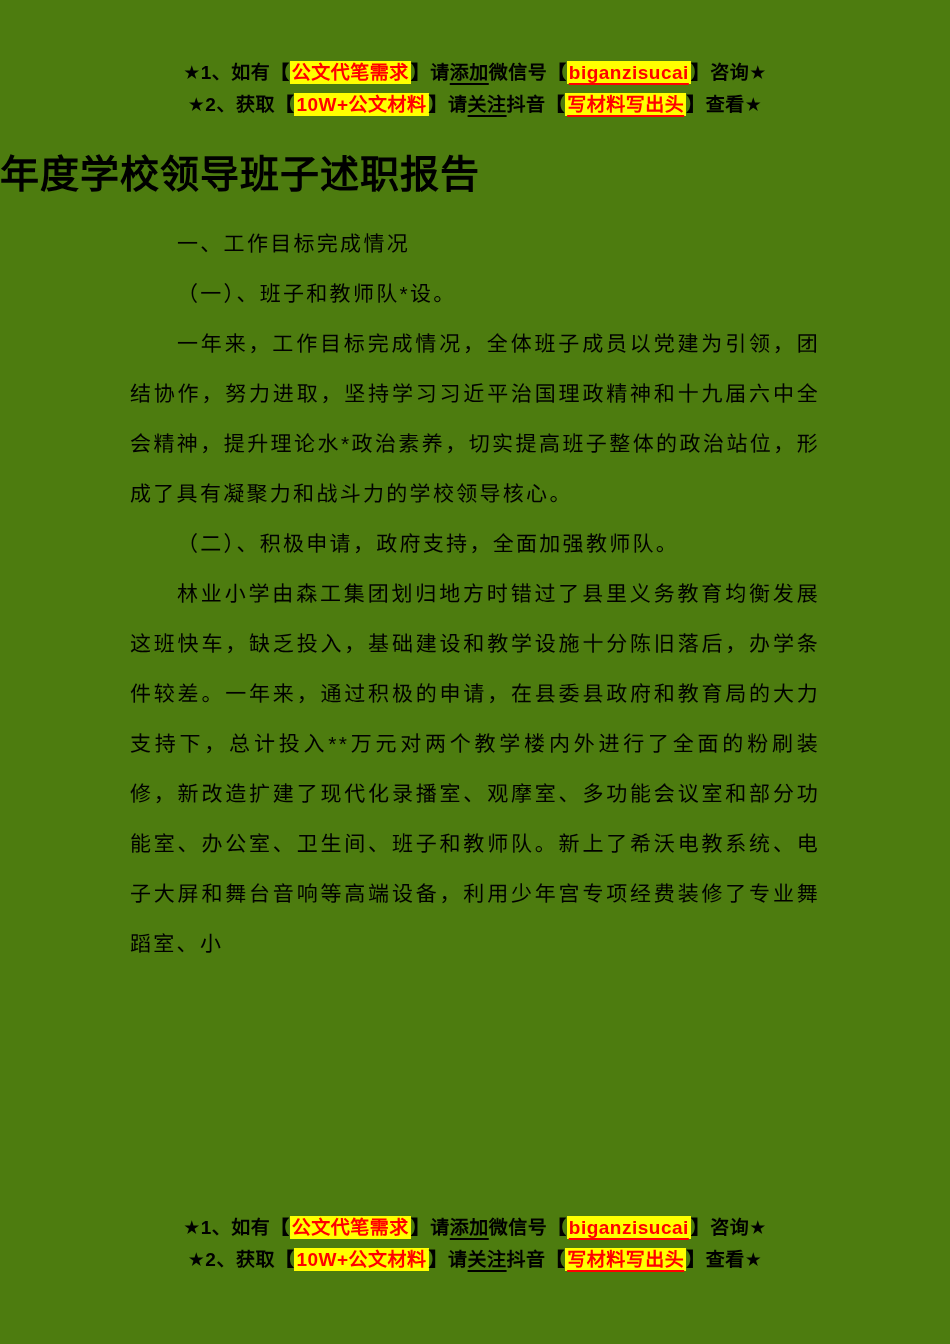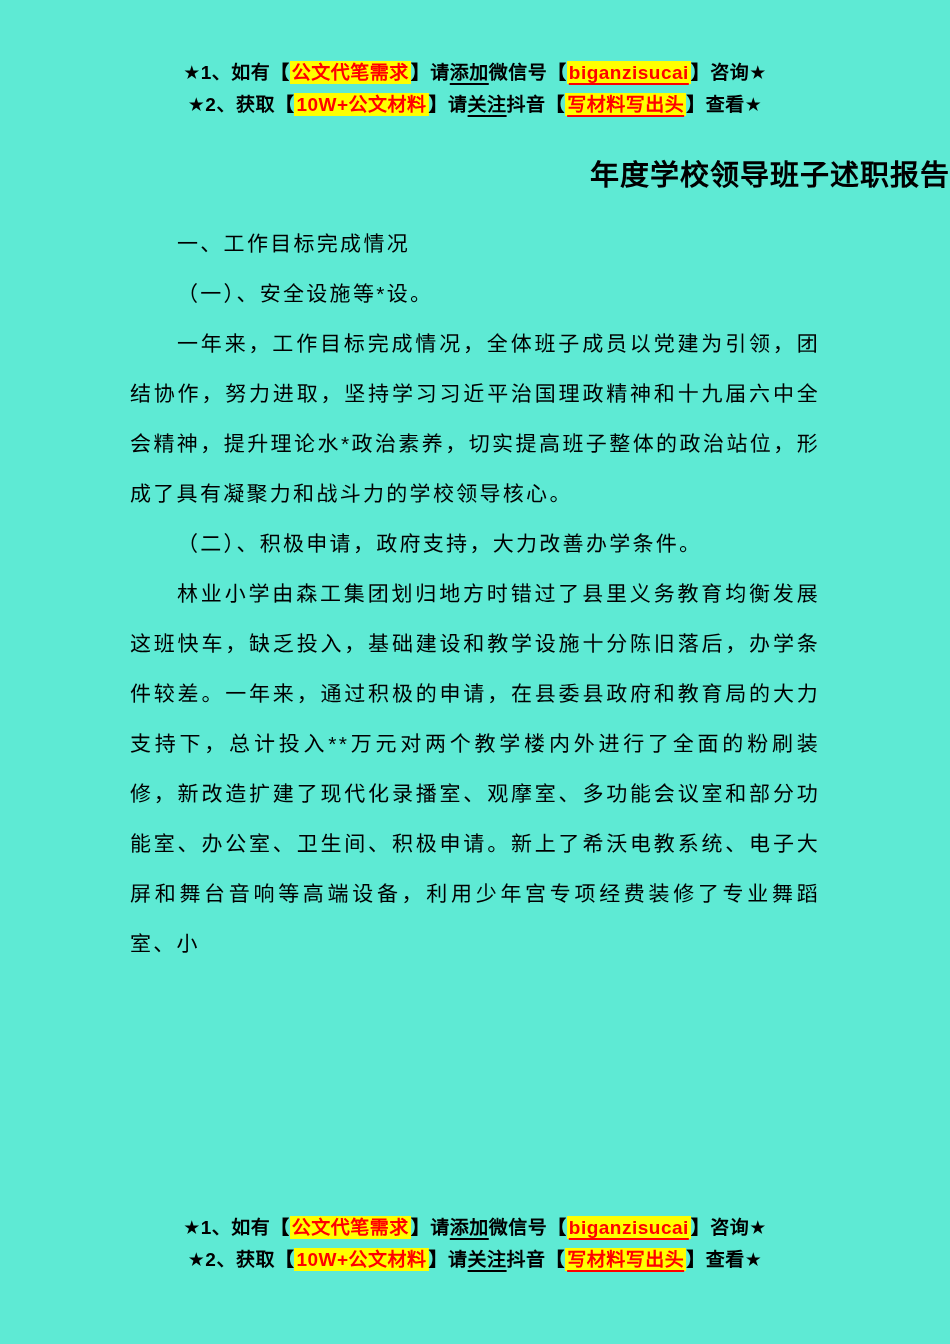--- a/index.html
+++ b/index.html
@@ -4,21 +4,21 @@
 <style>
   * { margin: 0; padding: 0; box-sizing: border-box; }
   html, body { background: #9c9c9c; }
   body { font-family: "Liberation Sans", "DejaVu Sans", sans-serif; }
 
   .page {
     position: relative;
     width: 950px;
     height: 1344px;
     margin: 0 auto;
-    background: #5eead4;
+    background: #4d7c0f;
     color: #000000;
     overflow: hidden;
   }
 
   
   .promo {
     text-align: center;
     font-size: 19px;
     font-weight: bold;
     line-height: 32px;
@@ -44,22 +44,22 @@
     background: #ffff00;
     padding: 1px 2px;
     text-decoration: underline;
     text-decoration-thickness: 2px;
     text-underline-offset: 4px;
   }
 
   
   .doc-title {
     margin-top: 33px;
-    text-align: right;
-    font-size: 29px;
+    text-align: left;
+    font-size: 39px;
     line-height: 42px;
     font-weight: bold;
     letter-spacing: 1px;
   }
 
   
   .doc-body {
     margin: 23px 66px 0 130px;
     width: 690px;
     font-size: 21px;
@@ -79,24 +79,24 @@
 
   <div class="promo promo-header">
     <div class="promo-line"><span class="seg seg-plain">★1、如有【</span><span class="seg seg-hl">公文代笔需求</span><span class="seg seg-plain">】请</span><span class="seg seg-u">添加</span><span class="seg seg-plain">微信号【</span><span class="seg seg-hlu">biganzisucai</span><span class="seg seg-plain">】咨询★</span></div>
     <div class="promo-line"><span class="seg seg-plain">★2、获取【</span><span class="seg seg-hl">10W+公文材料</span><span class="seg seg-plain">】请</span><span class="seg seg-u">关注</span><span class="seg seg-plain">抖音【</span><span class="seg seg-hlu">写材料写出头</span><span class="seg seg-plain">】查看★</span></div>
   </div>
 
   <h1 class="doc-title">年度学校领导班子述职报告</h1>
 
   <div class="doc-body">
     <p class="para">一、工作目标完成情况</p>
-    <p class="para">（一）、安全设施等*设。</p>
+    <p class="para">（一）、班子和教师队*设。</p>
     <p class="para">一年来，工作目标完成情况，全体班子成员以党建为引领，团结协作，努力进取，坚持学习习近平治国理政精神和十九届六中全会精神，提升理论水*政治素养，切实提高班子整体的政治站位，形成了具有凝聚力和战斗力的学校领导核心。</p>
-    <p class="para">（二）、积极申请，政府支持，大力改善办学条件。</p>
-    <p class="para">林业小学由森工集团划归地方时错过了县里义务教育均衡发展这班快车，缺乏投入，基础建设和教学设施十分陈旧落后，办学条件较差。一年来，通过积极的申请，在县委县政府和教育局的大力支持下，总计投入**万元对两个教学楼内外进行了全面的粉刷装修，新改造扩建了现代化录播室、观摩室、多功能会议室和部分功能室、办公室、卫生间、积极申请。新上了希沃电教系统、电子大屏和舞台音响等高端设备，利用少年宫专项经费装修了专业舞蹈室、小</p>
+    <p class="para">（二）、积极申请，政府支持，全面加强教师队。</p>
+    <p class="para">林业小学由森工集团划归地方时错过了县里义务教育均衡发展这班快车，缺乏投入，基础建设和教学设施十分陈旧落后，办学条件较差。一年来，通过积极的申请，在县委县政府和教育局的大力支持下，总计投入**万元对两个教学楼内外进行了全面的粉刷装修，新改造扩建了现代化录播室、观摩室、多功能会议室和部分功能室、办公室、卫生间、班子和教师队。新上了希沃电教系统、电子大屏和舞台音响等高端设备，利用少年宫专项经费装修了专业舞蹈室、小</p>
   </div>
 
   <div class="promo promo-footer">
     <div class="promo-line"><span class="seg seg-plain">★1、如有【</span><span class="seg seg-hl">公文代笔需求</span><span class="seg seg-plain">】请</span><span class="seg seg-u">添加</span><span class="seg seg-plain">微信号【</span><span class="seg seg-hlu">biganzisucai</span><span class="seg seg-plain">】咨询★</span></div>
     <div class="promo-line"><span class="seg seg-plain">★2、获取【</span><span class="seg seg-hl">10W+公文材料</span><span class="seg seg-plain">】请</span><span class="seg seg-u">关注</span><span class="seg seg-plain">抖音【</span><span class="seg seg-hlu">写材料写出头</span><span class="seg seg-plain">】查看★</span></div>
   </div>
 
 </div>
 
 </body></html>

